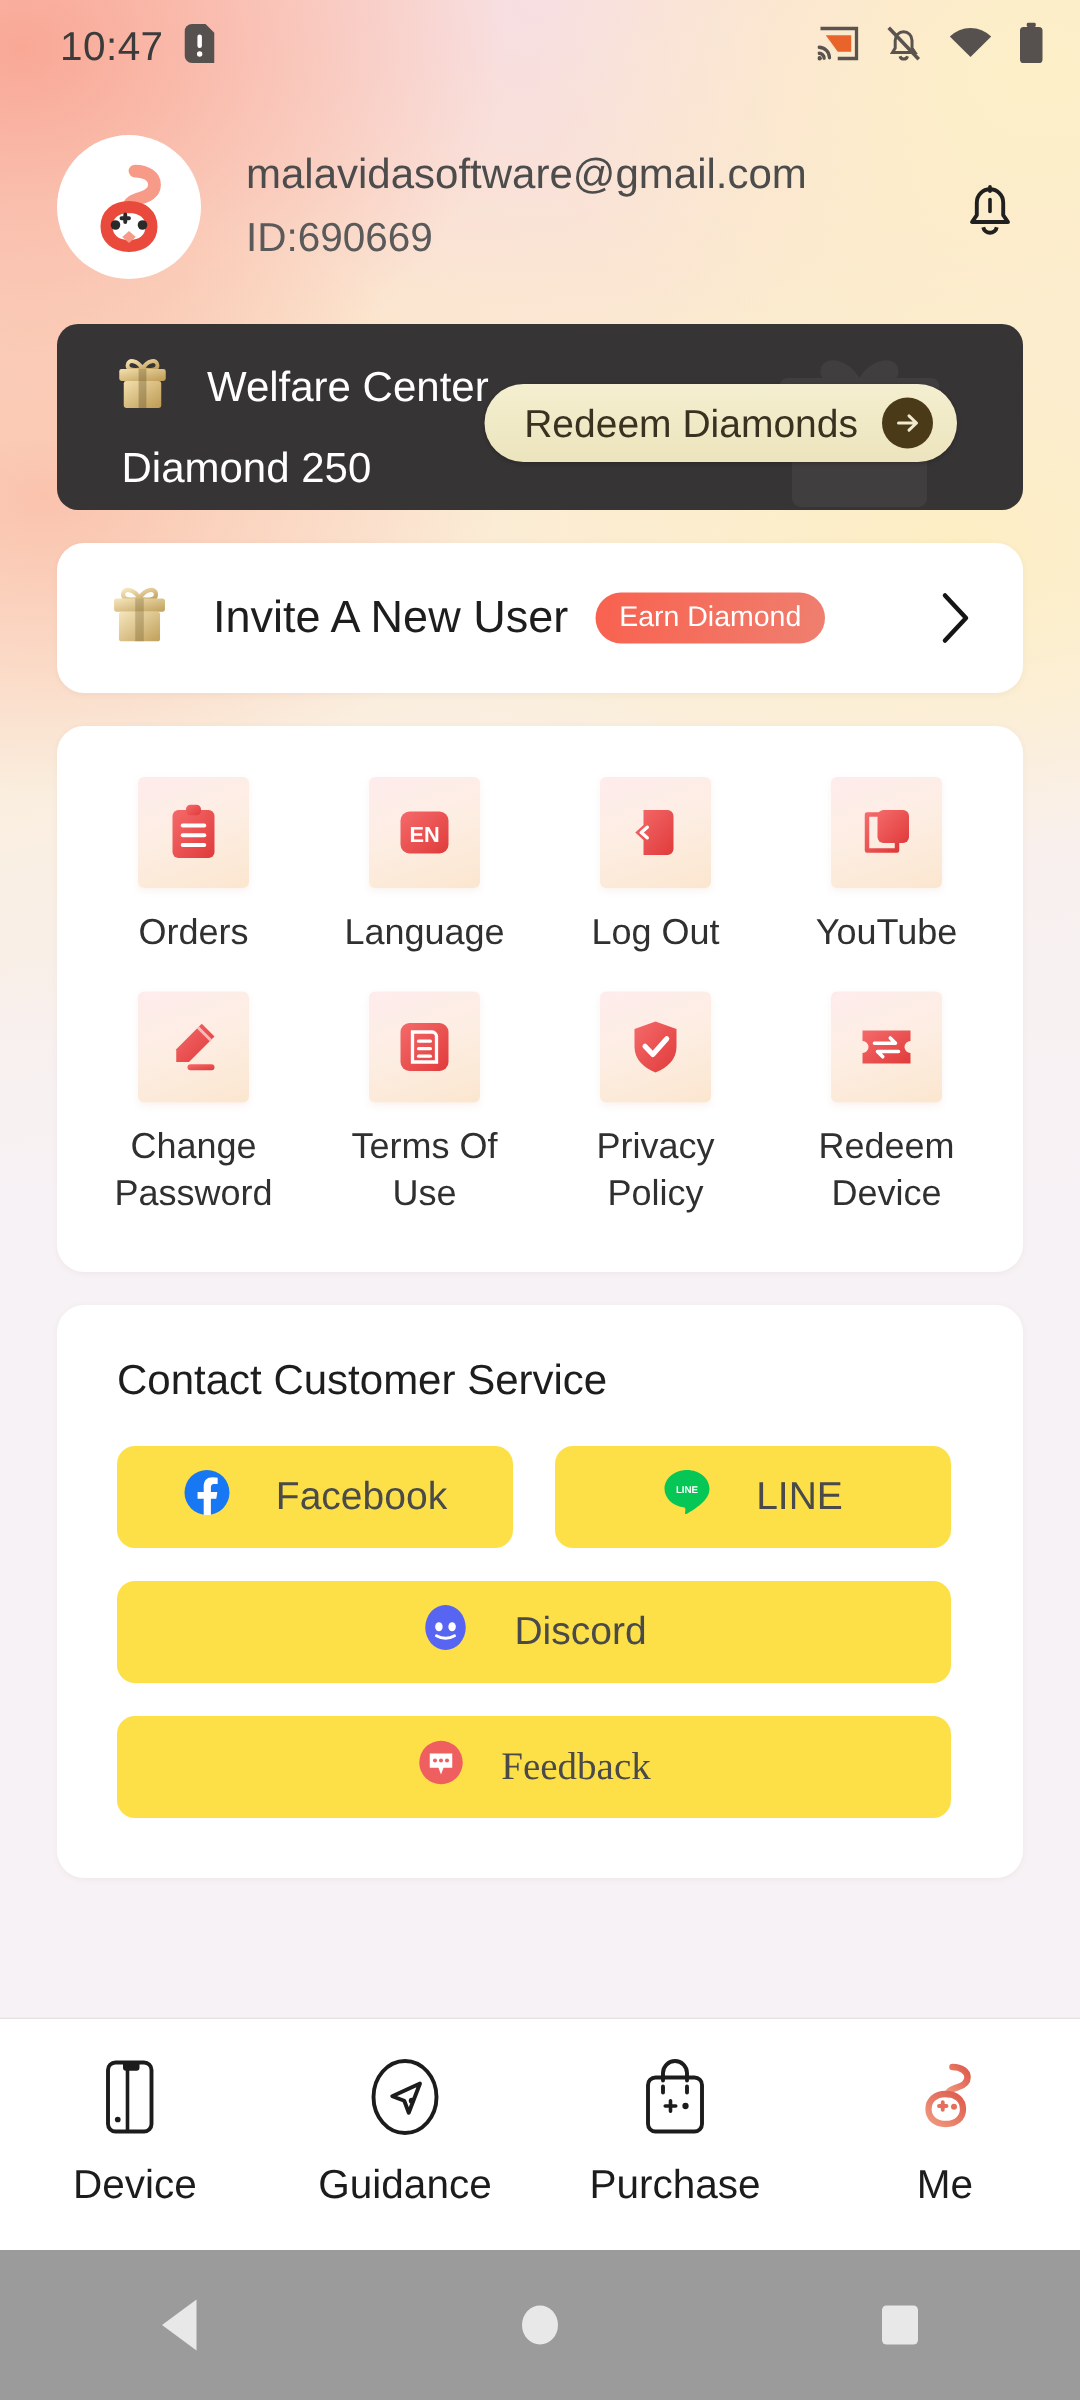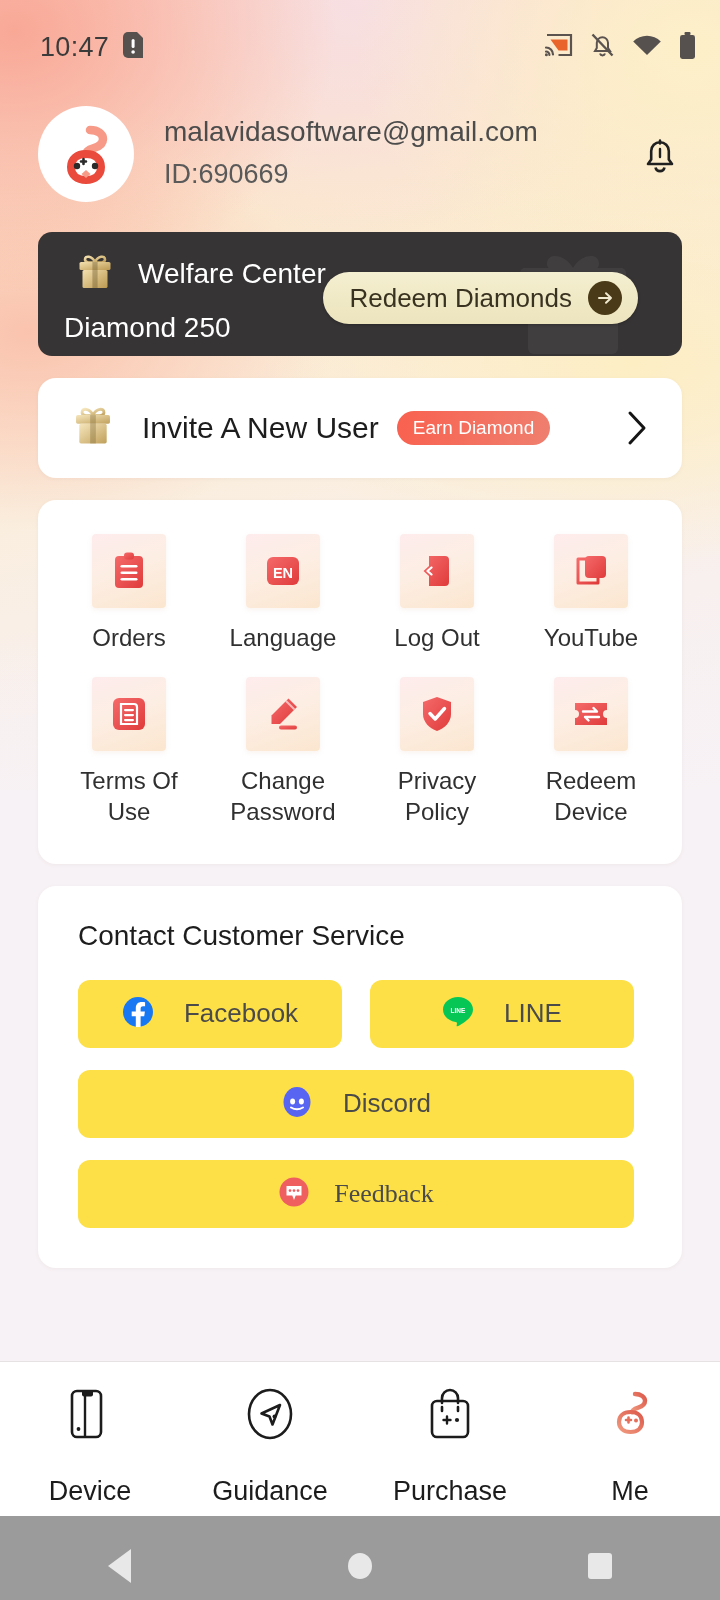--- a/index.html
+++ b/index.html
@@ -22,21 +22,21 @@
       radial-gradient(ellipse 460px 300px at 4% 42%, #fac3ae 0%, rgba(250,195,174,0) 66%),
       linear-gradient(168deg,#fbd9d0 0%, #fbe7cf 28%, #faeede 55%, #f8f0ef 78%, #f7f2f5 100%);
     z-index:0;
   }
   #bgfade {
     position:absolute; left:0; top:640px; width:720px; height:220px;
     background:linear-gradient(180deg, rgba(247,242,245,0) 0%, #f7f2f5 100%);
     z-index:0;
   }
 
-  #app { position:absolute; left:0; top:16px; width:720px; height:1564px; z-index:1; }
+  #app { position:absolute; left:0; top:0; width:720px; height:1564px; z-index:1; }
 
   
   .statusbar {
     height:62px; display:flex; align-items:center;
     padding:0 24px 0 40px; justify-content:space-between;
   }
   .sb-left { display:flex; align-items:center; gap:14px; }
   .sb-time { font-size:27px; color:#3b3b3b; letter-spacing:.3px; }
   .sb-right { display:flex; align-items:center; gap:17px; }
 
@@ -56,21 +56,21 @@
   .welfare {
     margin:30px 38px 0 38px; height:124px; border-radius:14px;
     background:#373435; position:relative; overflow:hidden;
     padding:18px 0 0 0;
   }
   .welfare-wm {
     position:absolute; right:34px; top:6px; opacity:.05; pointer-events:none;
   }
   .welfare-row1 { display:flex; align-items:center; padding-left:36px; height:48px; }
   .welfare-title { color:#ffffff; font-size:28px; margin-left:22px; }
-  .welfare-dia { color:#ffffff; font-size:28px; padding-left:26px; margin-top:14px; }
+  .welfare-dia { color:#ffffff; font-size:28px; padding-left:43px; margin-top:14px; }
   .redeem-pill {
     position:absolute; right:44px; top:40px;
     height:52px; border-radius:26px;
     background:linear-gradient(180deg,#f4efd0 0%,#ece4bd 100%);
     display:flex; align-items:center; gap:16px; padding:0 16px 0 26px;
     box-shadow:0 1px 3px rgba(0,0,0,.25);
   }
   .redeem-label { font-size:26px; color:#3a3220; white-space:nowrap; }
   .redeem-arrow {
     width:34px; height:34px; border-radius:50%; background:#4a3a17;
@@ -117,21 +117,21 @@
   .cc-btn.wide { flex:1 1 100%; }
   .cc-label { font-size:26px; color:#4a4a4a; }
   .cc-label.tight { margin-left:-6px;font-family:Liberation Serif, serif; }
 
   
   .tabbar {
     position:absolute; left:0; top:1345px; width:720px; height:155px;
     background:#ffffff; border-top:1px solid #e6e2e4;
     display:flex; align-items:flex-start; padding-top:24px;
   }
-  .tab { flex:1; display:flex; flex-direction:column; align-items:center; gap:30px; }
+  .tab { flex:1; display:flex; flex-direction:column; align-items:center; gap:10px; }
   .tab-label { font-size:27px; color:#1c1c1c; }
 
   
   .navbar {
     position:absolute; left:0; top:1500px; width:720px; height:100px;
     background:#9b9b9b; display:flex; align-items:center;
   }
   .nav-slot { flex:1; display:flex; align-items:center; justify-content:center; }
 </style>
 </head>
@@ -337,50 +337,50 @@
             <rect x="16" y="7" width="21" height="22" rx="4" fill="url(#r4)"></rect>
           </svg>
         </div>
         <div class="glabel">YouTube</div>
       </div>
 
       <div class="gitem">
         <div class="gtile">
           <svg width="44" height="44" viewBox="0 0 44 44">
             <defs>
+                <linearGradient id="r5" x1="0" y1="0" x2="1" y2="1">
+              <stop offset="0" stop-color="#f56a6a"></stop>
+                  <stop offset="1" stop-color="#e03b3b"></stop>
+                </linearGradient>
+              </defs>
+            <path d="M27.5 6.5 36 15 19 32h-8.5v-8.5z" fill="url(#r5)"></path>
+            <rect x="18" y="33.5" width="18" height="4" rx="2" fill="url(#r5)"></rect>
+            <path d="M25 9 33.5 17.5" stroke="#fff" stroke-width="2" opacity=".6"></path>
+          </svg>
+        </div>
+        <div class="glabel">Change Password</div>
+      </div>
+
+      <div class="gitem">
+        <div class="gtile">
+          <svg width="44" height="44" viewBox="0 0 44 44">
+            <defs>
                 <linearGradient id="r6" x1="0" y1="0" x2="1" y2="1">
               <stop offset="0" stop-color="#f56a6a"></stop>
                   <stop offset="1" stop-color="#e03b3b"></stop>
                 </linearGradient>
               </defs>
             <rect x="6" y="6" width="32" height="32" rx="6" fill="url(#r6)"></rect>
             <path d="M14 12h13a3 3 0 0 1 3 3v17H14z" fill="none" stroke="#fff" stroke-width="2.2"></path>
             <rect x="17" y="17" width="10" height="2.2" rx="1.1" fill="#fff"></rect>
             <rect x="17" y="22" width="10" height="2.2" rx="1.1" fill="#fff"></rect>
             <rect x="17" y="27" width="10" height="2.2" rx="1.1" fill="#fff"></rect>
           </svg>
         </div>
         <div class="glabel">Terms Of Use</div>
-      </div>
-
-      <div class="gitem">
-        <div class="gtile">
-          <svg width="44" height="44" viewBox="0 0 44 44">
-            <defs>
-                <linearGradient id="r5" x1="0" y1="0" x2="1" y2="1">
-              <stop offset="0" stop-color="#f56a6a"></stop>
-                  <stop offset="1" stop-color="#e03b3b"></stop>
-                </linearGradient>
-              </defs>
-            <path d="M27.5 6.5 36 15 19 32h-8.5v-8.5z" fill="url(#r5)"></path>
-            <rect x="18" y="33.5" width="18" height="4" rx="2" fill="url(#r5)"></rect>
-            <path d="M25 9 33.5 17.5" stroke="#fff" stroke-width="2" opacity=".6"></path>
-          </svg>
-        </div>
-        <div class="glabel">Change Password</div>
       </div>
 
       <div class="gitem">
         <div class="gtile">
           <svg width="44" height="44" viewBox="0 0 44 44">
             <defs>
                 <linearGradient id="r7" x1="0" y1="0" x2="1" y2="1">
               <stop offset="0" stop-color="#f56a6a"></stop>
                   <stop offset="1" stop-color="#e03b3b"></stop>
                 </linearGradient>

